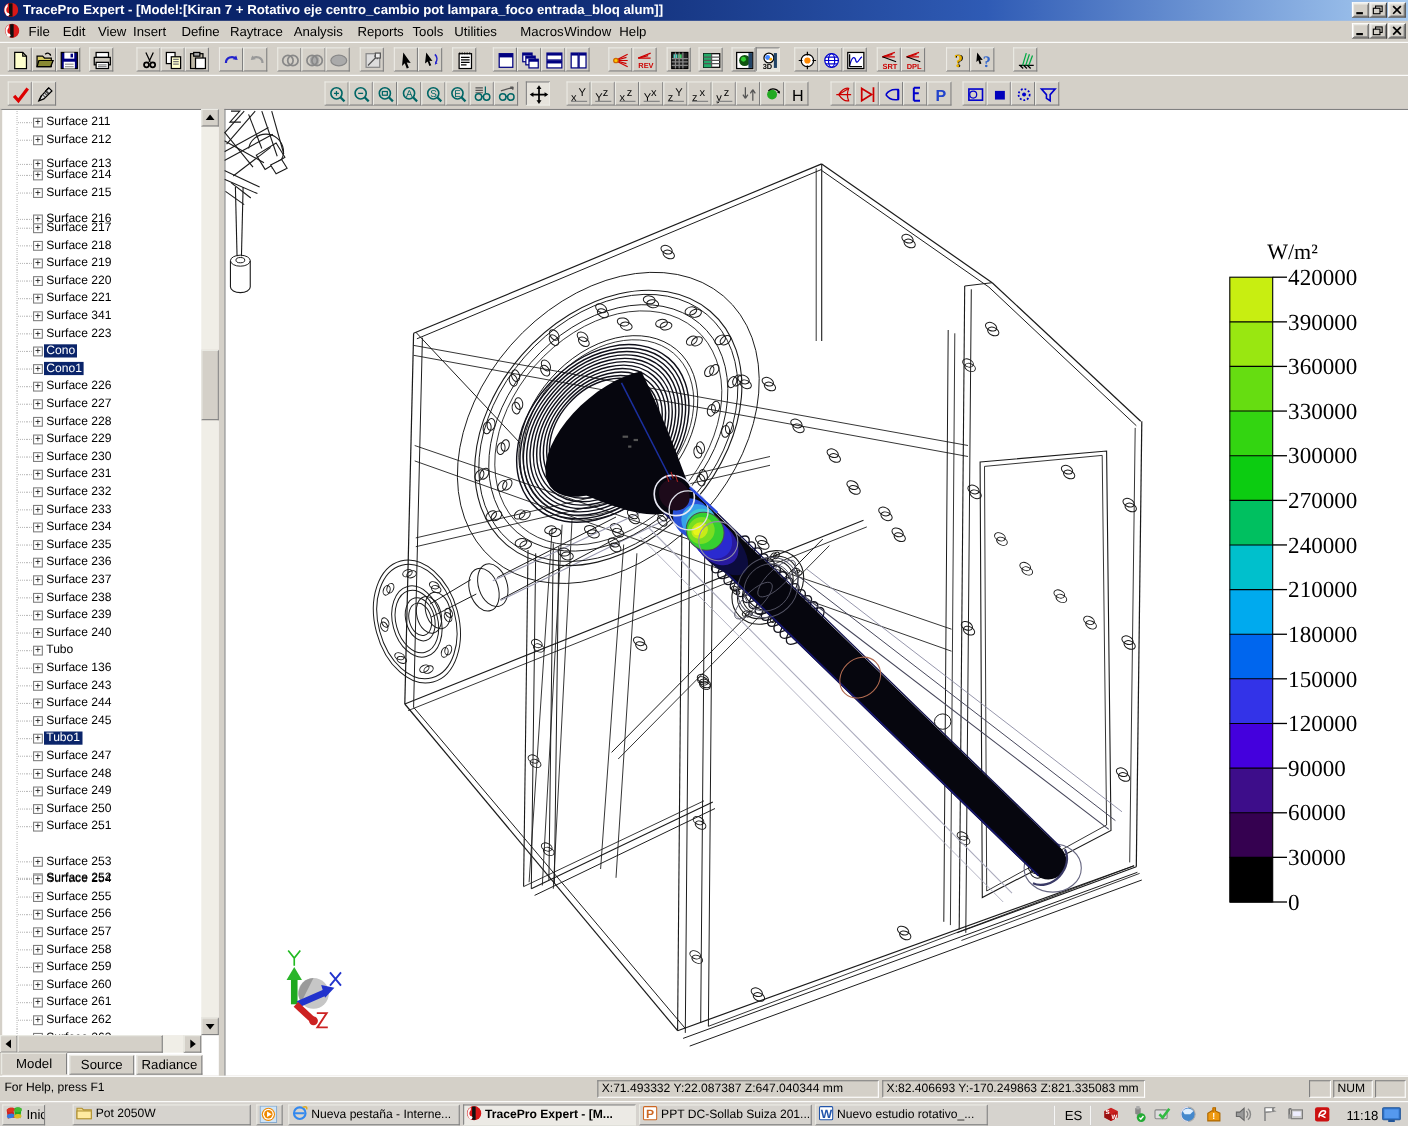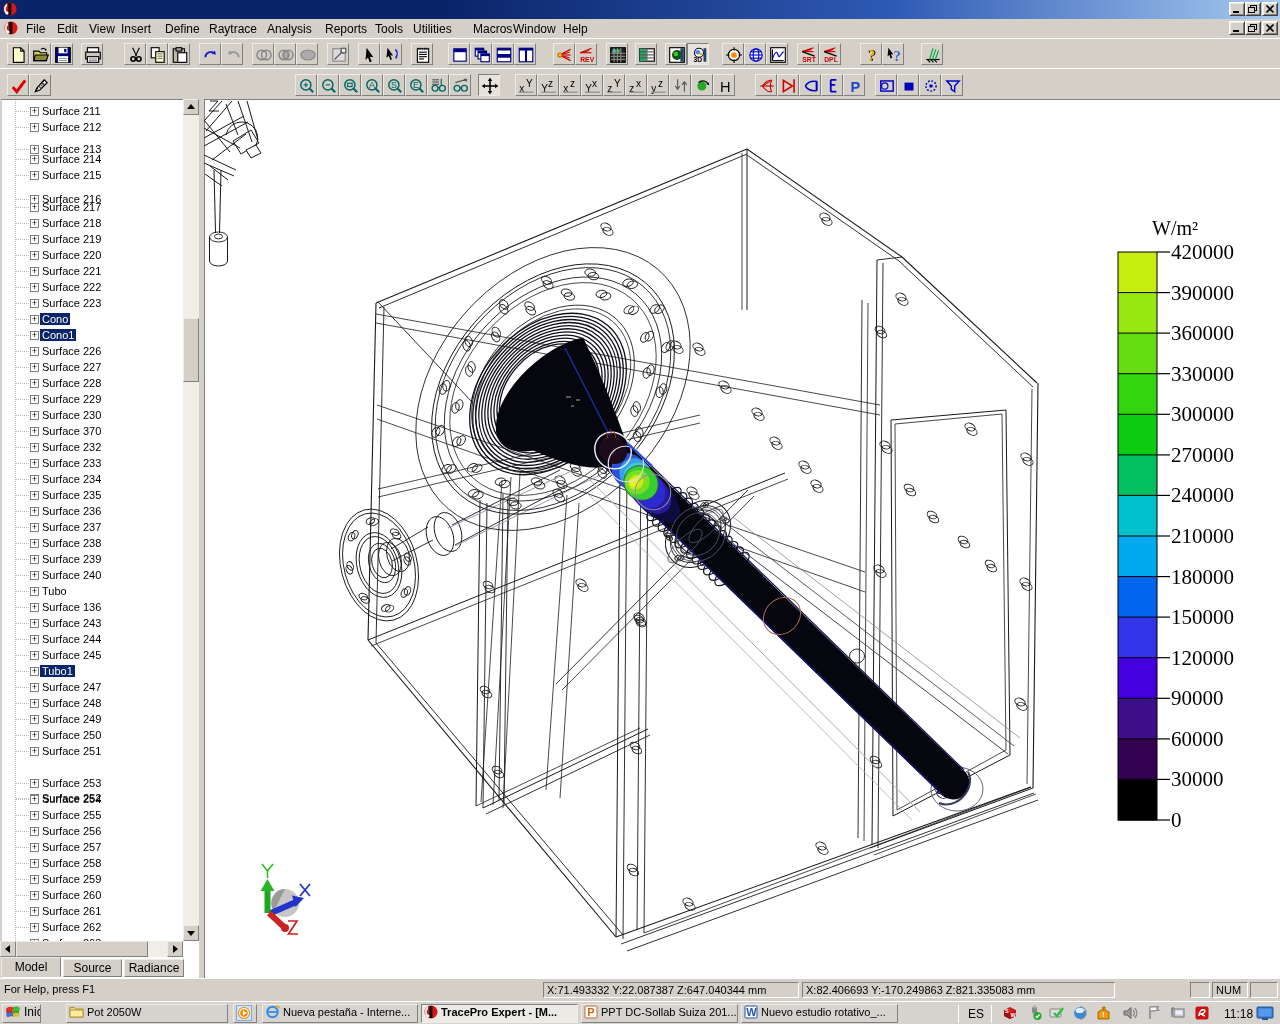--- a/index.html
+++ b/index.html
@@ -35,20 +35,21 @@
 <div class="scr">
 
 <div class="titlebar">
 <span style="position:absolute;left:3px;top:2px"><svg width="14" height="14" viewBox="0 0 14 14">
           <circle cx="7" cy="7" r="6.5" fill="#d81818"></circle>
           <path d="M4 1.5 A6.5 6.5 0 0 0 4 12.5 L4 10 A4.5 4.5 0 0 1 4 4 Z" fill="#f8f8f8"></path>
           <path d="M10 1.5 A6.5 6.5 0 0 1 10 12.5 L10 10 A4.5 4.5 0 0 0 10 4 Z" fill="#d81818"></path>
           <rect x="5.2" y="1" width="3.2" height="12" fill="#101010"></rect>
           <circle cx="4" cy="11" r="1.5" fill="#fff"></circle>
         </svg></span>
+<span class="tt">TracePro Expert - [Model:[Kiran 7 + Rotativo eje centro_cambio pot lampara_foco entrada_bloq alum]]</span>
 <span class="wbtn" style="left:1229px;top:2px"><svg width="14" height="12">
           <rect x="3" y="8" width="6" height="2" fill="#000"></rect>
         </svg></span>
 <span class="wbtn" style="left:1245px;top:2px"><svg width="14" height="12">
           <rect x="4.5" y="2.5" width="6" height="5" fill="none" stroke="#000"></rect>
           <rect x="2.5" y="4.5" width="6" height="5" fill="#d4d0c8" stroke="#000"></rect>
         </svg></span>
 <span class="wbtn" style="left:1262px;top:2px"><svg width="14" height="12">
           <path d="M3.5 2.5 L10.5 9.5 M10.5 2.5 L3.5 9.5" stroke="#000" stroke-width="1.6"></path>
         </svg></span>
@@ -651,21 +652,21 @@
         <span class="lbl ">Surface 220</span>
       </div>
 <div class="trow" style="top:164px">
         <span class="hdot" style="left:14px;width:14px"></span>
         <span class="pbox"></span>
         <span class="lbl ">Surface 221</span>
       </div>
 <div class="trow" style="top:180px">
         <span class="hdot" style="left:14px;width:14px"></span>
         <span class="pbox"></span>
-        <span class="lbl ">Surface 222</span>
+        <span class="lbl ">Surface 341</span>
       </div>
 <div class="trow" style="top:196px">
         <span class="hdot" style="left:14px;width:14px"></span>
         <span class="pbox"></span>
         <span class="lbl ">Surface 223</span>
       </div>
 <div class="trow" style="top:212px">
         <span class="hdot" style="left:14px;width:14px"></span>
         <span class="pbox"></span>
         <span class="lbl sel">Cono</span>
@@ -696,21 +697,21 @@
         <span class="lbl ">Surface 229</span>
       </div>
 <div class="trow" style="top:308px">
         <span class="hdot" style="left:14px;width:14px"></span>
         <span class="pbox"></span>
         <span class="lbl ">Surface 230</span>
       </div>
 <div class="trow" style="top:324px">
         <span class="hdot" style="left:14px;width:14px"></span>
         <span class="pbox"></span>
-        <span class="lbl ">Surface 370</span>
+        <span class="lbl ">Surface 231</span>
       </div>
 <div class="trow" style="top:340px">
         <span class="hdot" style="left:14px;width:14px"></span>
         <span class="pbox"></span>
         <span class="lbl ">Surface 232</span>
       </div>
 <div class="trow" style="top:356px">
         <span class="hdot" style="left:14px;width:14px"></span>
         <span class="pbox"></span>
         <span class="lbl ">Surface 233</span>
@@ -1477,21 +1478,21 @@
 <line x1="1157.0" y1="779.4" x2="1170.0" y2="779.4" stroke="#000" stroke-width="1.2"></line>
 <text x="1171" y="786.4" font-family="Liberation Serif" font-size="21" fill="#000">30000</text>
 <line x1="1157.0" y1="820.0" x2="1170.0" y2="820.0" stroke="#000" stroke-width="1.2"></line>
 <text x="1171" y="827.0" font-family="Liberation Serif" font-size="21" fill="#000">0</text>
 <text x="1152" y="235" font-family="Liberation Serif" font-size="20" fill="#000">W/m²</text>
 </svg>
     </div>
 <div class="statusbar">
 <span style="position:absolute;left:4px;top:4px">For Help, press F1</span>
 <span class="spanel" style="left:543px;width:256px">X:71.493332 Y:22.087387 Z:647.040344 mm</span>
-<span class="spanel" style="left:802px;width:313px">X:82.406693 Y:-170.249863 Z:821.335083 mm</span>
+<span class="spanel" style="left:802px;width:239px">X:82.406693 Y:-170.249863 Z:821.335083 mm</span>
 <span class="spanel" style="left:1190px;width:20px"></span>
 <span class="spanel" style="left:1212px;width:36px">NUM</span>
 <span class="spanel" style="left:1250px;width:28px"></span>
 </div>
 <div class="taskbar">
 <div class="tkb" style="left:2px;width:39px;font-weight:normal"><span class="ic"><svg width="16" height="14" viewBox="0 0 16 14">
             <path d="M1 4 C3 2 5 2 7 3.2 L8.5 12 C6 11 4 11 2.2 12.5 Z" fill="#cc2222" transform="skewY(-4)"></path>
             <path d="M7.8 3.2 C10 2 12 2 14.5 3.5 L13.5 12.5 C11.5 11 9.5 11 8.6 12 Z" fill="#22aa22" transform="skewY(-4)"></path>
             <ellipse cx="5" cy="4" rx="3.4" ry="2" fill="#dd3322" transform="rotate(-12 5 4)"></ellipse>
             <ellipse cx="11.5" cy="4.2" rx="3.4" ry="2" fill="#44bb33" transform="rotate(-8 11 4)"></ellipse>

